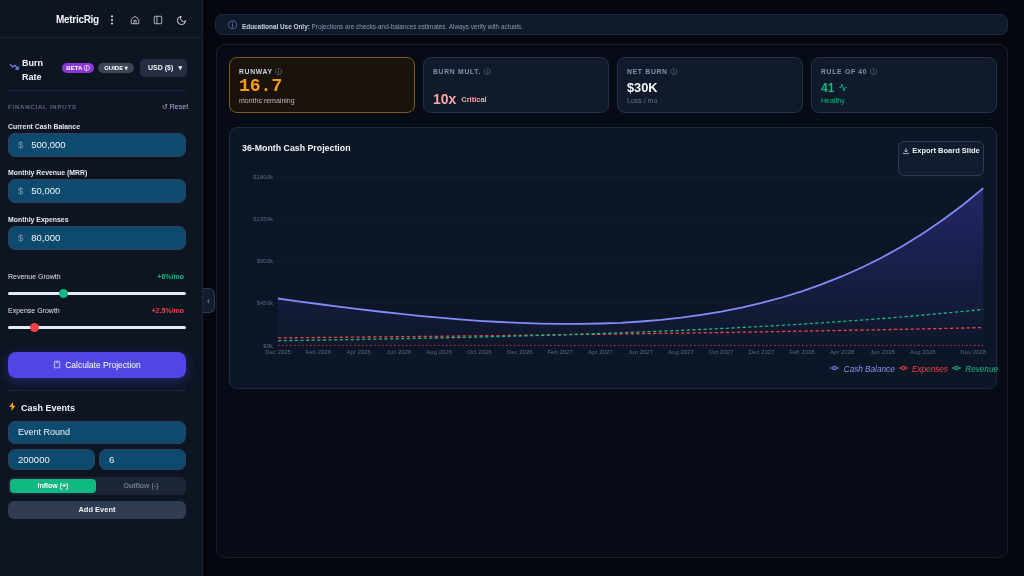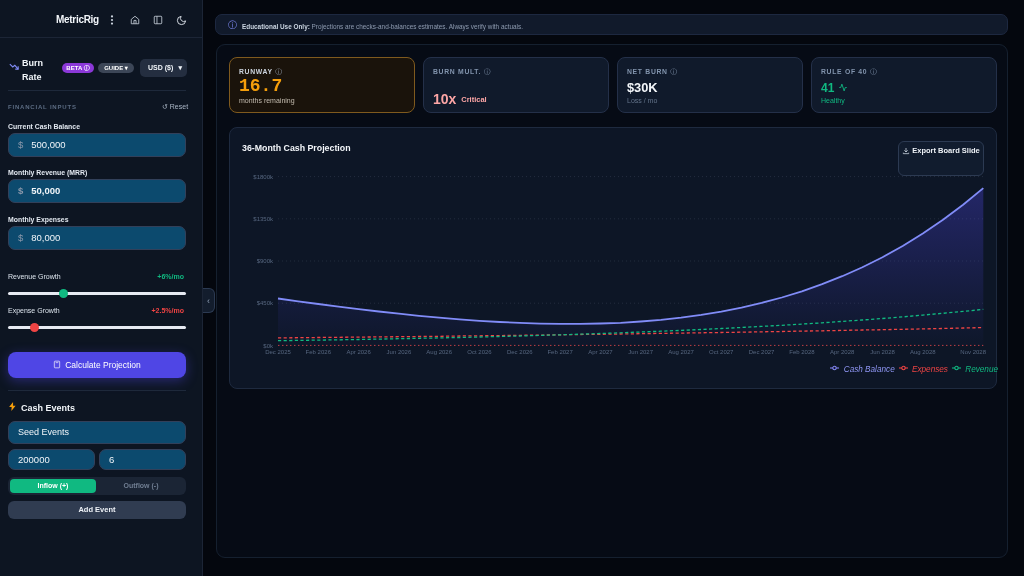--- a/index.html
+++ b/index.html
@@ -71,21 +71,21 @@
   <div class="abs" style="left:62px;top:63px;width:32px;height:10px;background:#8b38d8;border-radius:5px;color:#fff;font-size:6px;font-weight:bold;text-align:center;line-height:10.5px;">BETA ⓘ</div>
   <div class="abs" style="left:98px;top:63px;width:36px;height:10px;background:#3c4657;border-radius:5px;color:#fff;font-size:6px;font-weight:bold;text-align:center;line-height:10.5px;">GUIDE ▾</div>
   <div class="abs" style="left:140px;top:59px;width:47px;height:18px;background:#242e40;border-radius:5px;color:#f1f5f9;font-size:7px;font-weight:bold;text-align:left;padding-left:8px;line-height:18px;">USD ($) <span style="float:right;margin-right:5px;">▾</span></div>
   <div class="divider" style="top:90px"></div>
 
   <div class="abs" style="left:8px;top:104px;font-size:6px;font-weight:bold;color:#5b6b82;letter-spacing:0.8px;">FINANCIAL INPUTS</div>
   <div class="abs" style="left:162px;top:103px;font-size:7px;color:#aab6c6;">↺ Reset</div>
   <div class="lbl abs" style="left:8px;top:123px;">Current Cash Balance</div>
   <div class="inp" style="top:133px;"><span class="dol">$</span>500,000</div>
   <div class="lbl abs" style="left:8px;top:169px;">Monthly Revenue (MRR)</div>
-  <div class="inp" style="top:179px;font-weight:bold;"><span class="dol">$</span>50,000</div>
+  <div class="inp" style="top:179px;"><span class="dol">$</span>50,000</div>
   <div class="lbl abs" style="left:8px;top:216px;">Monthly Expenses</div>
   <div class="inp" style="top:226px;"><span class="dol">$</span>80,000</div>
 
   <div class="abs" style="left:8px;top:273px;font-size:7px;color:#dbe3ec;">Revenue Growth</div>
   <div class="abs" style="right:18px;top:273px;font-size:7px;font-weight:bold;color:#10b981;">+6%/mo</div>
   <div class="track" style="top:292px;">
       <div class="thumb" style="left:51px;background:#10b981;"></div>
     </div>
   <div class="abs" style="left:8px;top:307px;font-size:7px;color:#dbe3ec;">Expense Growth</div>
   <div class="abs" style="right:18px;top:307px;font-size:7px;font-weight:bold;color:#ef4444;">+2.5%/mo</div>
@@ -105,21 +105,21 @@
         <line x1="8" y1="19" x2="8" y2="19.2"></line>
         <line x1="12" y1="19" x2="12" y2="19.2"></line>
         <line x1="16" y1="19" x2="16" y2="19.2"></line>
       </svg>Calculate Projection</div>
   <div class="divider" style="top:390px"></div>
 
   <svg class="abs" style="left:9px;top:402px;" width="7" height="9" viewBox="0 0 12 16">
       <path d="M7 0 0 9h4.5L4 16l7.5-9.5H7z" fill="#f59e0b"></path>
     </svg>
   <div class="abs" style="left:21px;top:403px;font-size:9px;font-weight:bold;color:#f1f5f9;">Cash Events</div>
-  <div class="inp" style="top:421px;height:23px;line-height:21px;font-size:9px;"><span style="padding-left:9px;">Seed Events</span></div>
+  <div class="inp" style="top:421px;height:23px;line-height:21px;font-size:9px;"><span style="padding-left:9px;">Event Round</span></div>
   <div class="inp" style="top:449px;width:87px;height:21px;line-height:19px;"><span style="padding-left:9px;">200000</span></div>
   <div class="inp" style="left:99px;top:449px;width:87px;height:21px;line-height:19px;"><span style="padding-left:9px;">6</span></div>
   <div class="abs" style="left:8px;top:477px;width:178px;height:18px;background:#1b2535;border-radius:6px;">
     <div class="abs" style="left:2px;top:2px;width:86px;height:14px;background:#10b981;border-radius:4px;color:#fff;font-size:7px;font-weight:bold;text-align:center;line-height:14px;">Inflow (+)</div>
     <div class="abs" style="left:90px;top:2px;width:86px;height:14px;color:#707e92;font-size:7px;font-weight:bold;text-align:center;line-height:14px;">Outflow (-)</div>
   </div>
   <div class="abs" style="left:8px;top:501px;width:178px;height:18px;background:#303c51;border-radius:6px;color:#eef2f7;font-size:7.5px;font-weight:bold;text-align:center;line-height:18px;">Add Event</div>
 </div>
 
 <div class="abs" style="left:203px;top:288px;width:12px;height:25px;background:#131d2d;border:1px solid #2c3a52;border-left:none;border-radius:0 6px 6px 0;color:#8fa0b5;font-size:9px;text-align:center;line-height:24px;">‹</div>

